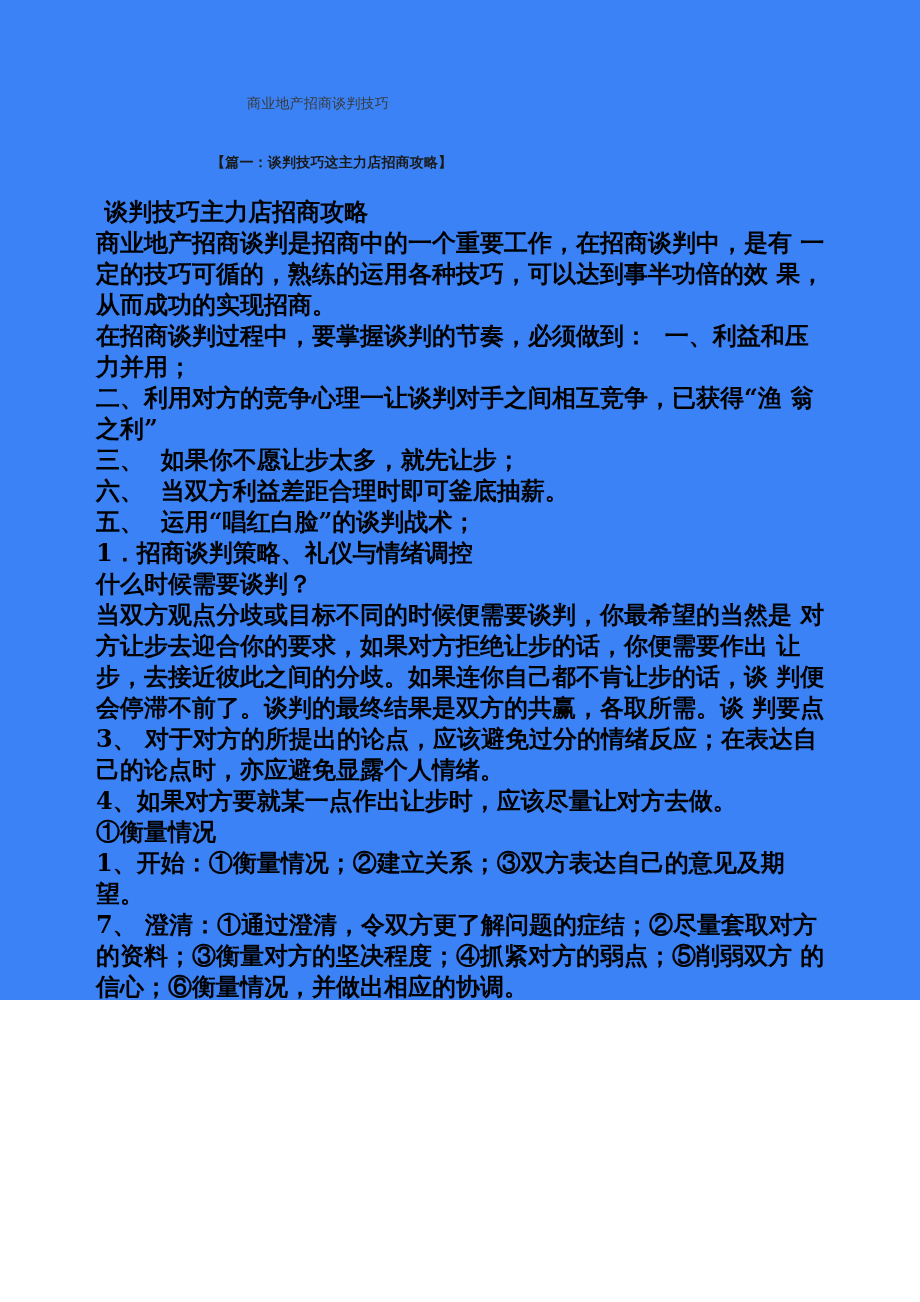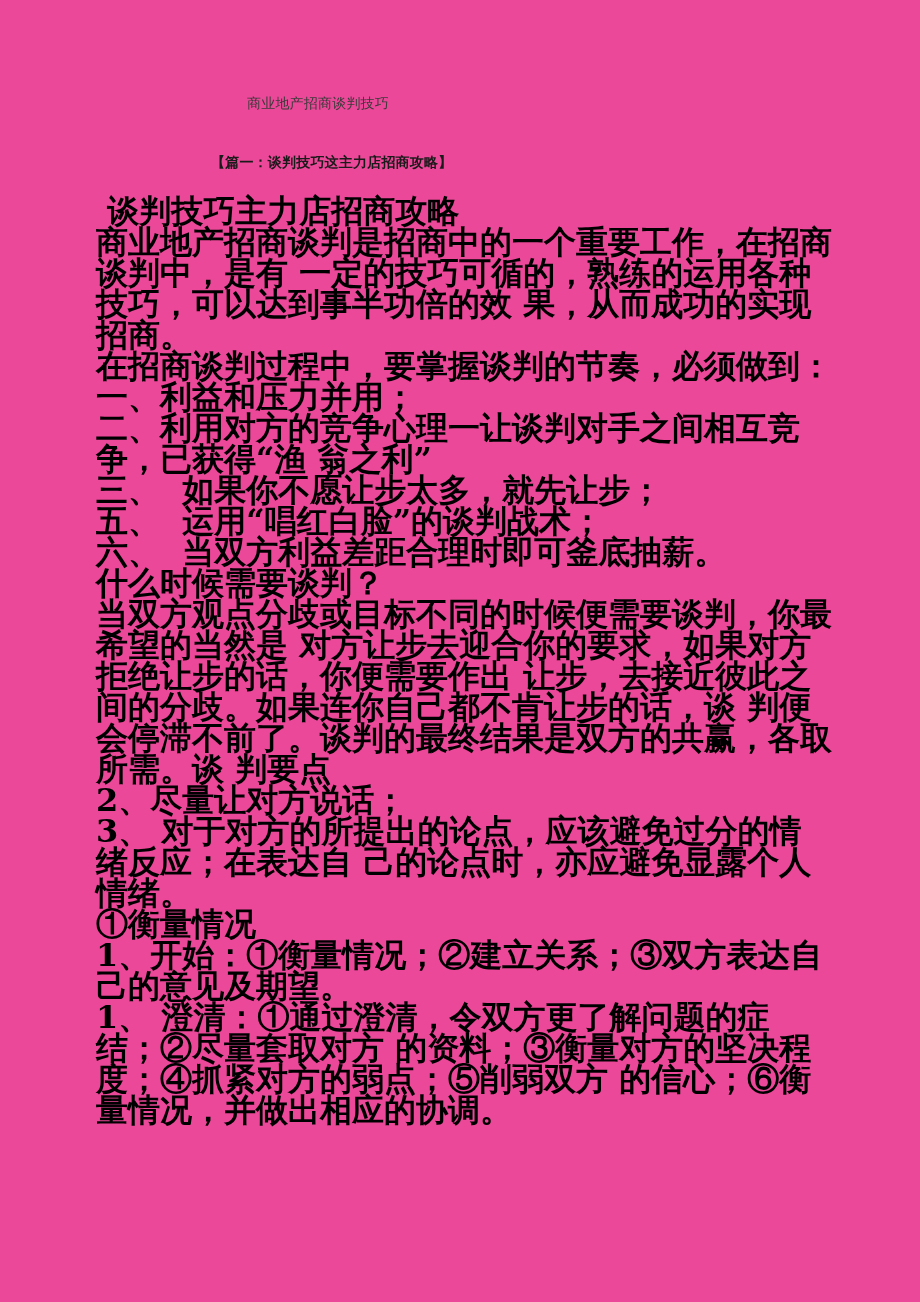--- a/index.html
+++ b/index.html
@@ -13,22 +13,22 @@
     font-family: "DejaVu Serif", "Liberation Serif", serif;
     color: #000000;
     overflow: hidden;
     position: relative;
     -webkit-font-smoothing: none;
   }
 
   .page {
     position: relative;
     width: 920px;
-    height: 1302px;
-    background: #ec4899;
+    height: 1000px;
+    background: #3b82f6;
   }
 
   
   .doc-header {
     position: absolute;
     left: 247px;
     top: 95px;
     font-family: "DejaVu Serif", "Liberation Serif", serif;
     font-size: 14px;
     font-weight: 400;
@@ -51,21 +51,21 @@
     text-align: center;
   }
 
   
   .body-block {
     position: absolute;
     left: 96px;
     top: 196px;
     width: 736px;
     font-family: "DejaVu Serif", "Liberation Serif", serif;
-    font-size: 32px;
+    font-size: 24px;
     font-weight: 700;
     line-height: 31px;
     color: #000000;
     letter-spacing: 0px;
   }
 
   .body-block p {
     margin: 0;
     padding: 0;
     white-space: pre-wrap;
@@ -87,24 +87,25 @@
   <div class="doc-header">商业地产招商谈判技巧</div>
 
   <div class="section-marker">【篇一：谈判技巧这主力店招商攻略】</div>
 
   <div class="body-block">
       <p class="ln"> 谈判技巧主力店招商攻略</p>
       <p class="ln">商业地产招商谈判是招商中的一个重要工作，在招商谈判中，是有 一定的技巧可循的，熟练的运用各种技巧，可以达到事半功倍的效 果，从而成功的实现招商。</p>
       <p class="ln">在招商谈判过程中，要掌握谈判的节奏，必须做到：  一、利益和压力并用；</p>
       <p class="ln">二、利用对方的竞争心理一让谈判对手之间相互竞争，已获得“渔 翁之利”</p>
       <p class="ln">三、  如果你不愿让步太多，就先让步；</p>
+      <p class="ln">六、  当双方利益差距合理时即可釜底抽薪。</p>
       <p class="ln">五、  运用“唱红白脸”的谈判战术；</p>
-      <p class="ln">六、  当双方利益差距合理时即可釜底抽薪。</p>
+      <p class="ln">1．招商谈判策略、礼仪与情绪调控</p>
       <p class="ln">什么时候需要谈判？</p>
       <p class="ln">当双方观点分歧或目标不同的时候便需要谈判，你最希望的当然是 对方让步去迎合你的要求，如果对方拒绝让步的话，你便需要作出 让步，去接近彼此之间的分歧。如果连你自己都不肯让步的话，谈 判便会停滞不前了。谈判的最终结果是双方的共赢，各取所需。谈 判要点</p>
-      <p class="ln">2、尽量让对方说话；</p>
       <p class="ln">3、 对于对方的所提出的论点，应该避免过分的情绪反应；在表达自 己的论点时，亦应避免显露个人情绪。</p>
+      <p class="ln">4、如果对方要就某一点作出让步时，应该尽量让对方去做。</p>
       <p class="ln">①衡量情况</p>
       <p class="ln">1、开始：①衡量情况；②建立关系；③双方表达自己的意见及期望。</p>
-      <p class="ln">1、 澄清：①通过澄清，令双方更了解问题的症结；②尽量套取对方 的资料；③衡量对方的坚决程度；④抓紧对方的弱点；⑤削弱双方 的信心；⑥衡量情况，并做出相应的协调。</p>
+      <p class="ln">7、 澄清：①通过澄清，令双方更了解问题的症结；②尽量套取对方 的资料；③衡量对方的坚决程度；④抓紧对方的弱点；⑤削弱双方 的信心；⑥衡量情况，并做出相应的协调。</p>
     </div>
 
 </div>
 
 </body></html>

